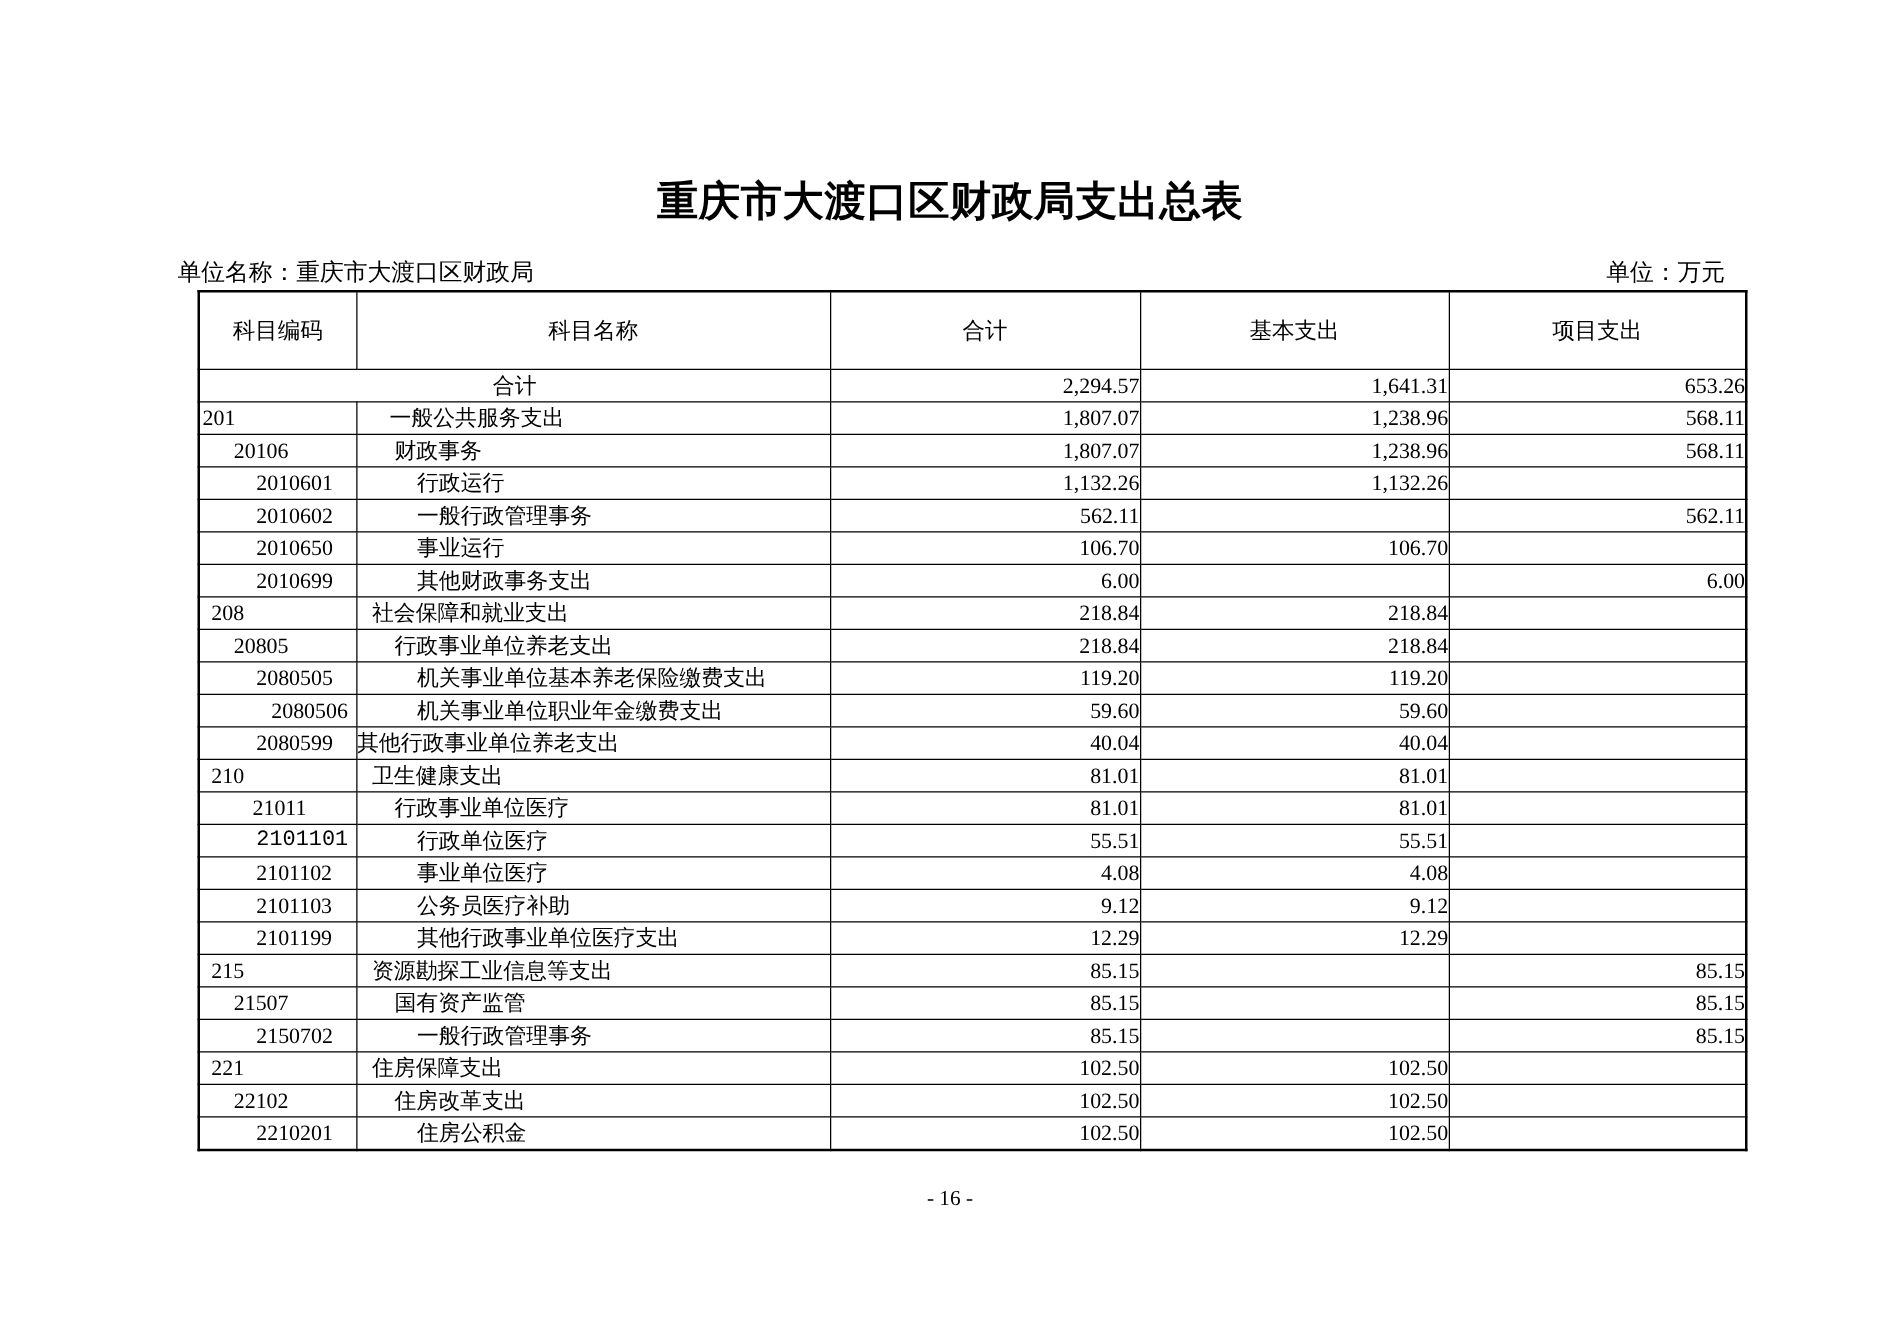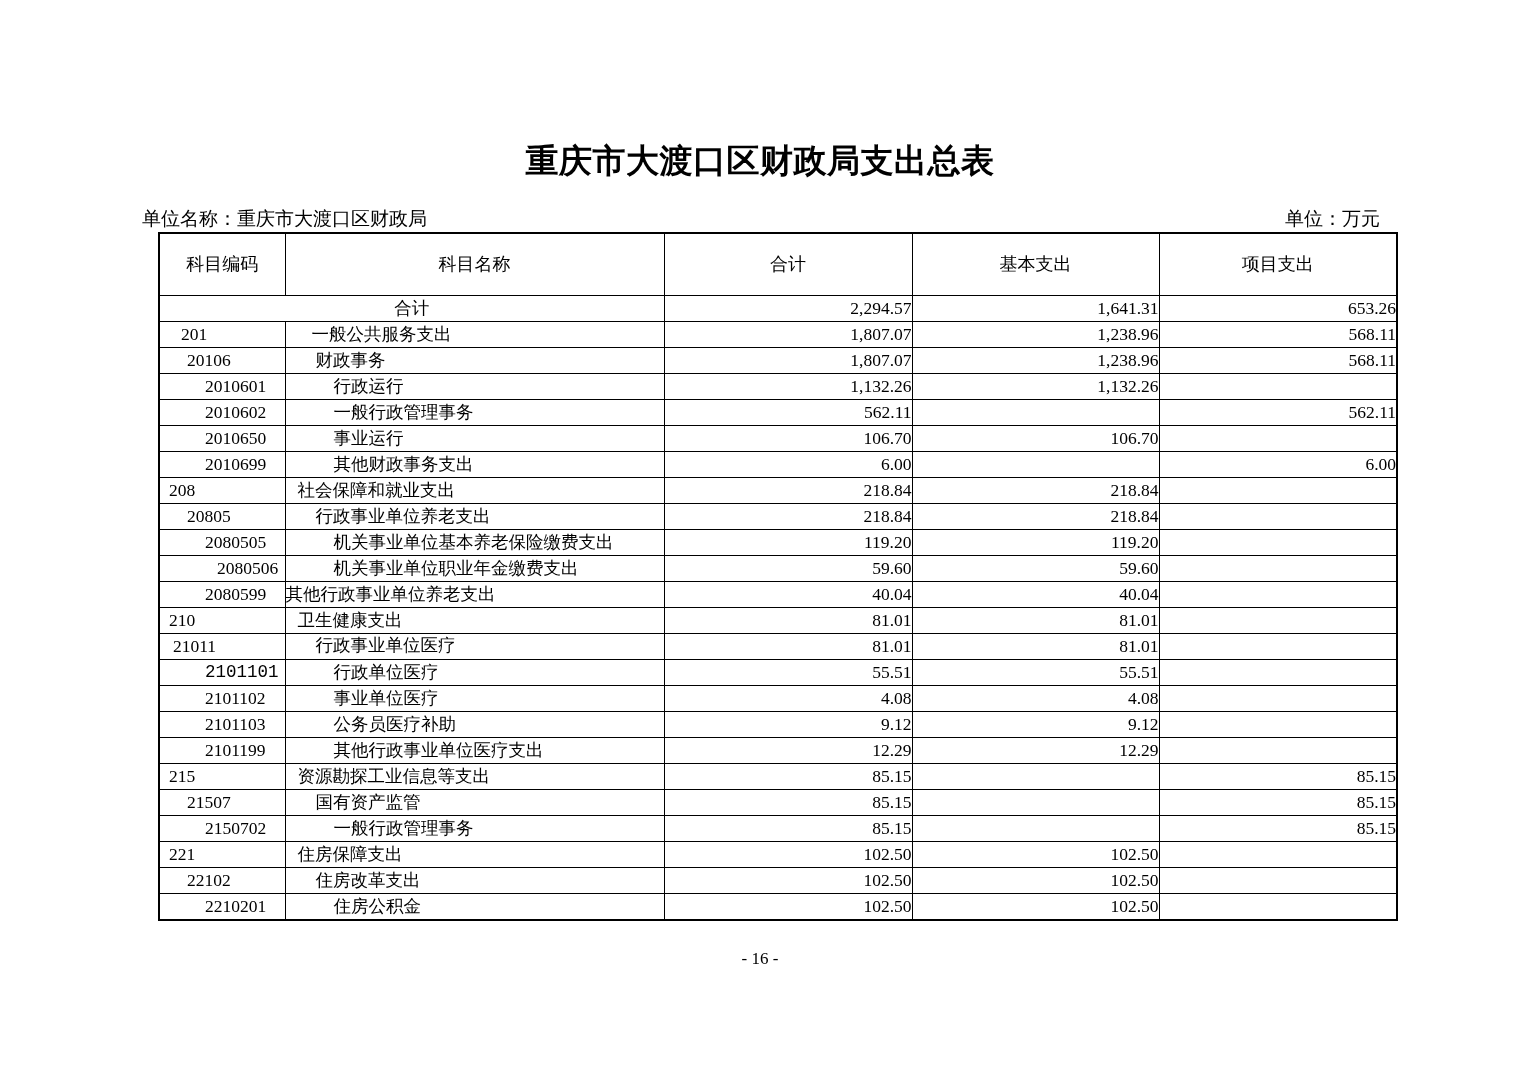--- a/index.html
+++ b/index.html
@@ -95,21 +95,21 @@
     </tr>
   </thead>
   <tbody>
       <tr>
         <td colspan="2" class="total-label">合计</td>
         <td class="num">2,294.57</td>
         <td class="num">1,641.31</td>
         <td class="num">653.26</td>
       </tr>
       <tr>
-        <td class="code" style="padding-left: 21px;">201</td>
+        <td class="code" style="padding-left: 2px;">201</td>
         <td class="name" style="padding-left: 26px;">一般公共服务支出</td>
         <td class="num">1,807.07</td>
         <td class="num">1,238.96</td>
         <td class="num">568.11</td>
       </tr>
       <tr>
         <td class="code" style="padding-left: 27px;">20106</td>
         <td class="name" style="padding-left: 30px;">财政事务</td>
         <td class="num">1,807.07</td>
         <td class="num">1,238.96</td>
@@ -179,22 +179,22 @@
         <td class="num"></td>
       </tr>
       <tr>
         <td class="code" style="padding-left: 9px;">210</td>
         <td class="name" style="padding-left: 12px;">卫生健康支出</td>
         <td class="num">81.01</td>
         <td class="num">81.01</td>
         <td class="num"></td>
       </tr>
       <tr>
-        <td class="code" style="padding-left: 13px;">21011</td>
-        <td class="name" style="padding-left: 30px; font-family: Liberation Mono, monospace;">行政事业单位医疗</td>
+        <td class="code" style="padding-left: 42px;">21011</td>
+        <td class="name" style="padding-left: 30px;">行政事业单位医疗</td>
         <td class="num">81.01</td>
         <td class="num">81.01</td>
         <td class="num"></td>
       </tr>
       <tr>
         <td class="code" style="padding-left: 45px; font-family: Liberation Mono, monospace;">2101101</td>
         <td class="name" style="padding-left: 48px;">行政单位医疗</td>
         <td class="num">55.51</td>
         <td class="num">55.51</td>
         <td class="num"></td>

